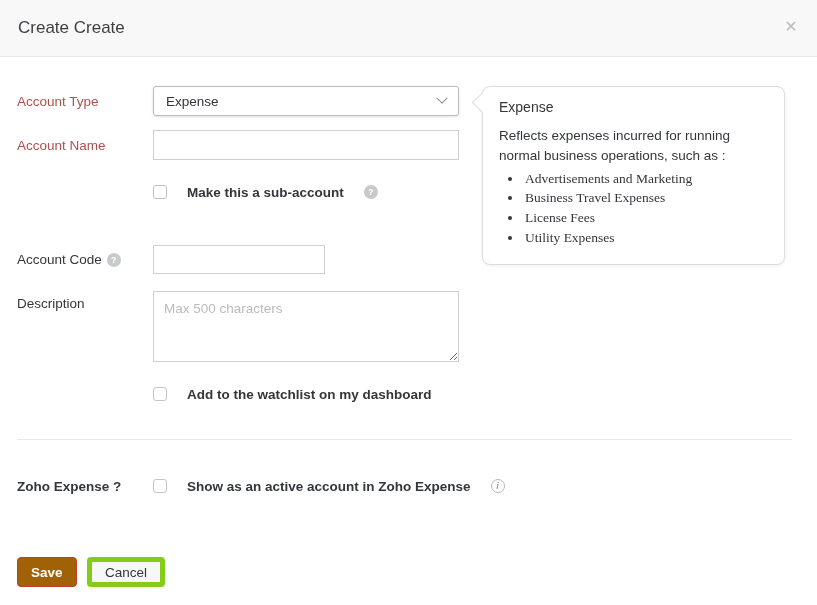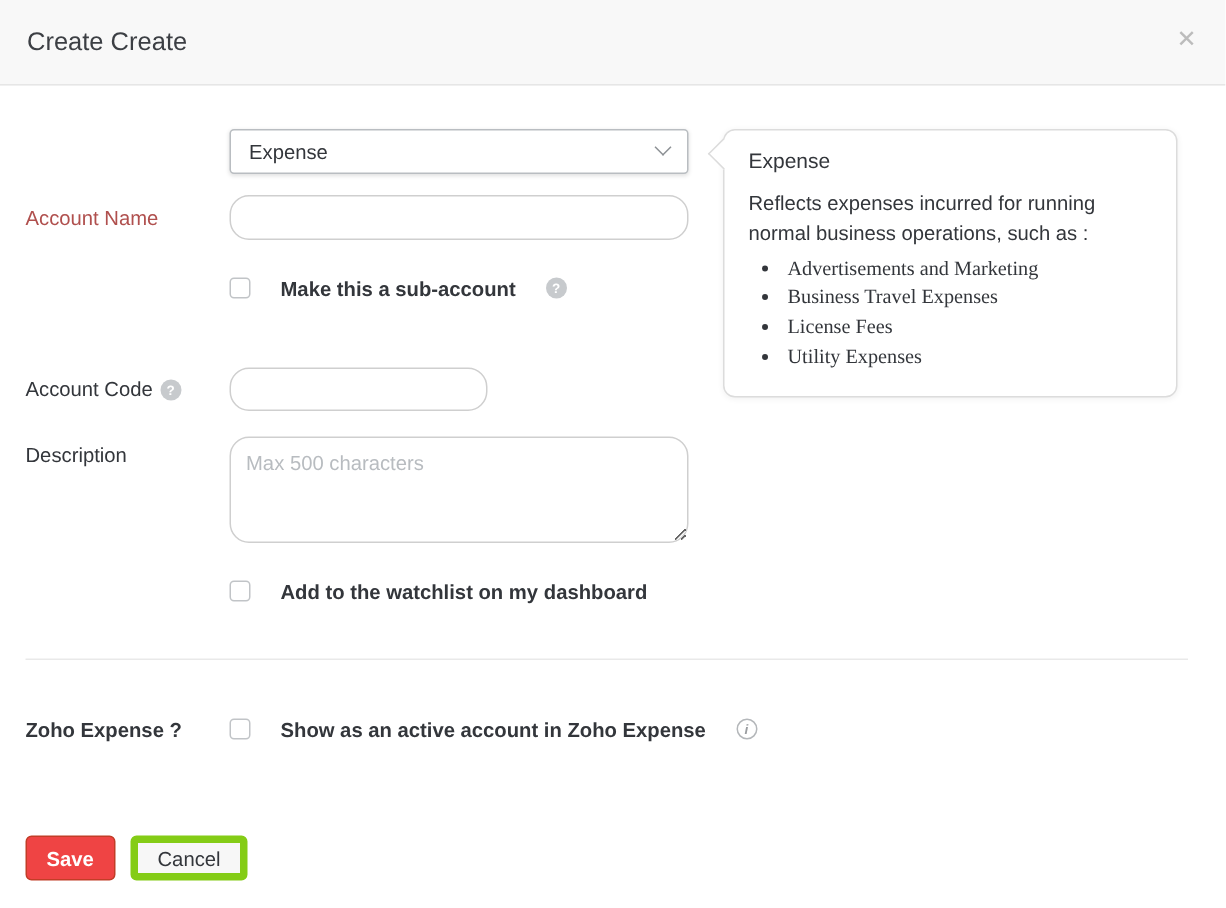--- a/index.html
+++ b/index.html
@@ -38,21 +38,21 @@
     background:#fff; border:1px solid #b9bdc1; border-radius:3px;
     box-shadow:0 1px 3px rgba(0,0,0,0.12);
     display:flex; align-items:center; padding:0 12px; cursor:pointer;
   }
   .select-value { flex:1; color:#33363b; }
   .chevron {
     width:8px; height:8px; border-right:1.5px solid #8c9094;
     border-bottom:1.5px solid #8c9094; transform:rotate(45deg) translate(-2px,-2px);
   }
   .text-input {
-    position:absolute; background:#fff; border:1px solid #cfcfcf; border-radius:13px;
+    position:absolute; background:#fff; border:1px solid #cfcfcf; border-radius:0;
     padding:0 10px; font-family:inherit; font-size:13.5px; color:#000000;
   }
   .text-input::placeholder { color:#b8bcc0; }
   #account-name-input { left:153px; top:130px; width:306px; height:30px; }
   #account-code-input { left:153px; top:245px; width:172px; height:29px; }
   #description-input {
     left:153px; top:291px; width:306px; height:71px;
     padding:8px 10px; resize:both; line-height:1.4;
   }
   textarea { font-family:inherit; }
@@ -101,21 +101,21 @@
     position:absolute; left:17px; top:439px; width:775px; height:1px;
     background:#e9e9e9;
   }
 
   
   .btn {
     position:absolute; top:557px; height:30px; border-radius:4px;
     font-family:inherit; font-size:13.5px; cursor:pointer; padding:0 13px;
   }
   .btn-save {
-    left:17px; background:#ef4444; border:1px solid #c23d27; color:#fff;
+    left:17px; background:#a16207; border:1px solid #c23d27; color:#fff;
     font-weight:700;
   }
   .btn-cancel {
     left:87px; background:#f7f7f7; border:5px solid #84cc16; color:#33363b;
   }
 
   
   #lbl-account-type { top:86px; height:30px; }
   #lbl-account-name { top:130px; height:30px; }
   #lbl-account-code { top:245px; height:29px; }
@@ -128,20 +128,23 @@
 </head>
 <body>
 
 <div class="modal">
 
   <div class="modal-header">
     <div class="modal-title">Create Create</div>
     <button class="close-btn">✕</button>
   </div>
 
+  <div class="field-label required" id="lbl-account-type">
+    <span>Account Type</span>
+  </div>
   <div class="select-box">
     <span class="select-value">Expense</span>
     <span class="chevron"></span>
   </div>
 
   <div class="tooltip-panel">
     <div class="tooltip-title">Expense</div>
     <div class="tooltip-desc">Reflects expenses incurred for running normal business operations, such as :</div>
     <ul class="tooltip-list">
       <li>Advertisements and Marketing</li>

